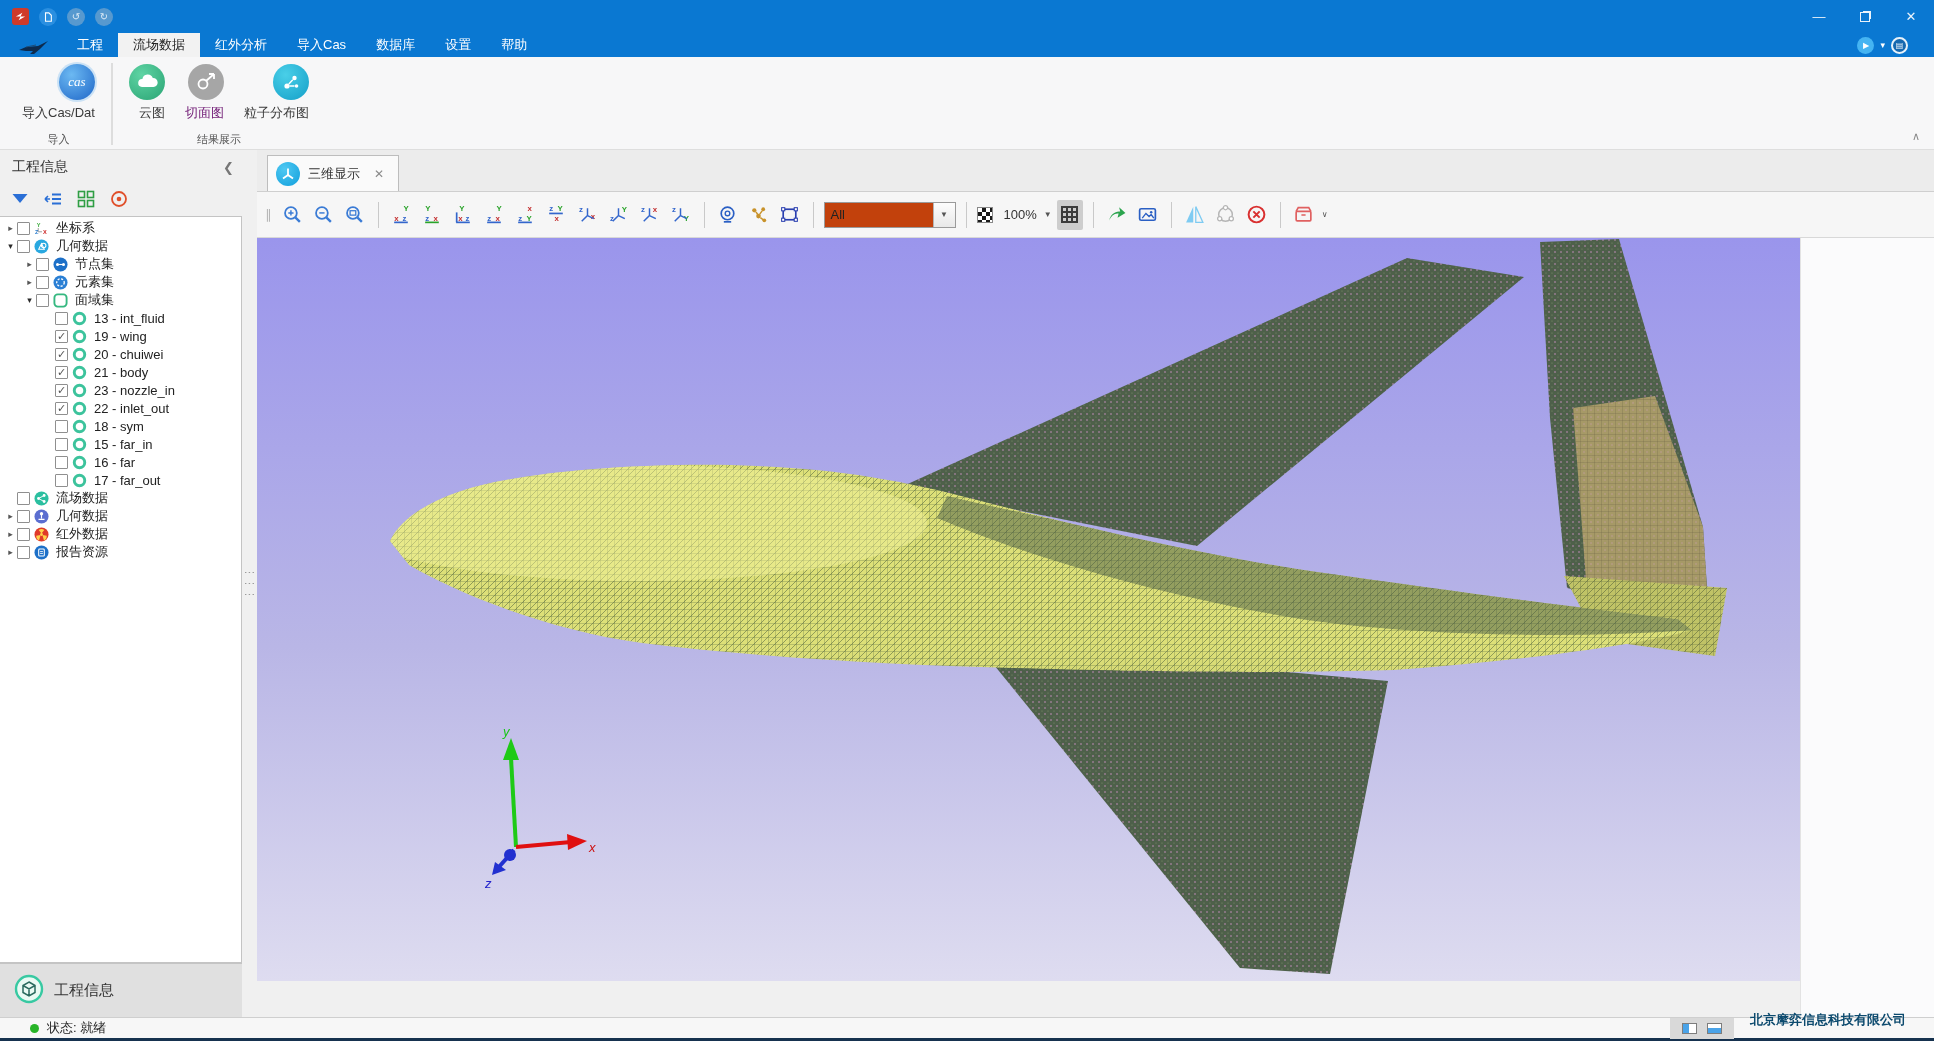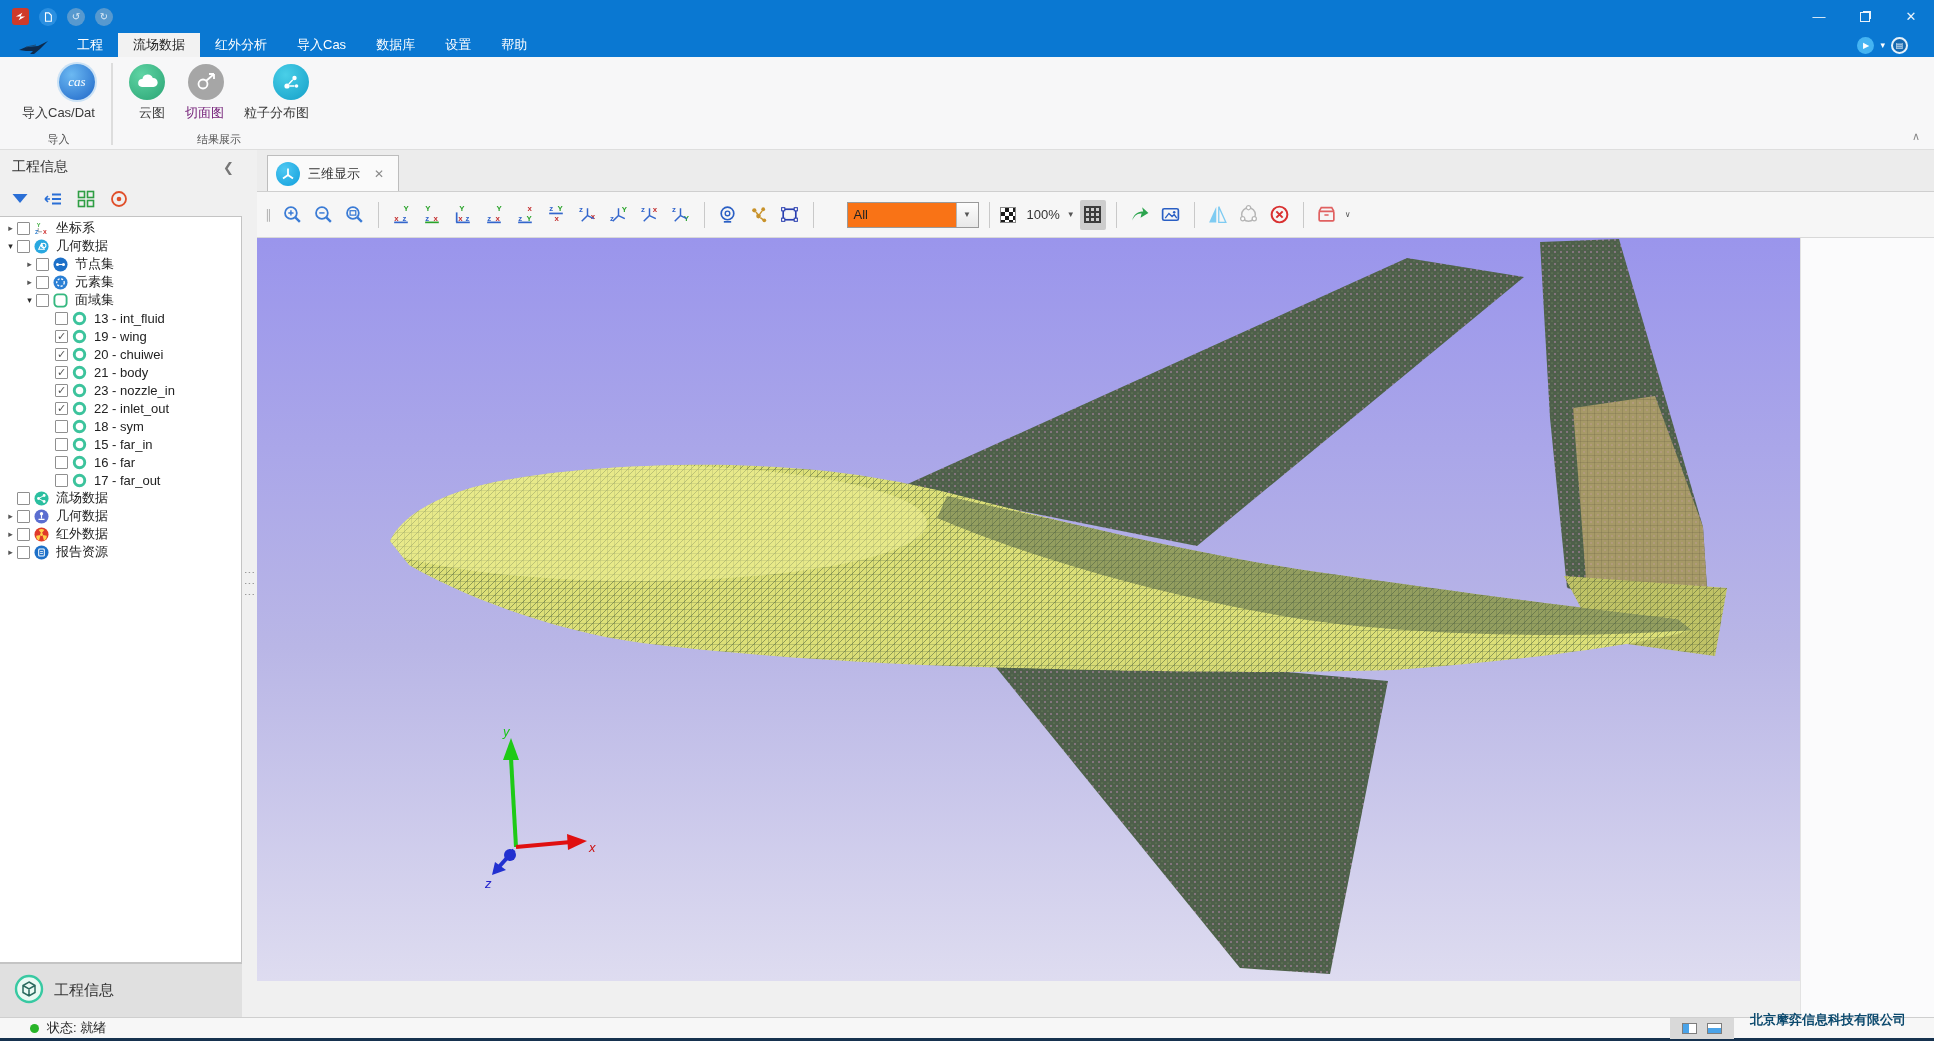--- a/index.html
+++ b/index.html
@@ -75,21 +75,21 @@
   .tab-label{font-size:13px;color:#333;}
   .tab-close{color:#8a8a8a;font-size:12px;margin-left:6px;}
 
   
   .vtoolbar{height:46px;background:#f6f6f6;border-bottom:1px solid #d8d8d8;display:flex;align-items:center;gap:5px;padding:0 8px;flex:none;}
   .grip{color:#b5b5b5;font-size:13px;letter-spacing:1px;margin-right:2px;}
   .tbtn{width:26px;height:30px;display:flex;align-items:center;justify-content:center;border-radius:2px;}
   .tbtn svg{width:21px;height:21px;}
   .tbtn.pressed{background:#cdcdcd;}
   .vsep{width:1px;height:26px;background:#c9c9c9;margin:0 5px;}
-  .combo{width:132px;height:26px;background:#f97316;border:1px solid #9a9a9a;display:flex;align-items:center;margin-left:23px;}
+  .combo{width:132px;height:26px;background:#c2410c;border:1px solid #9a9a9a;display:flex;align-items:center;}
   .combo-val{flex:1;padding-left:6px;font-size:13px;color:#222;}
   .combo-btn{width:22px;height:100%;border-left:1px solid #b5b5b5;background:linear-gradient(#fdfdfd,#e8e8e8);display:flex;align-items:center;justify-content:center;color:#555;font-size:8px;}
   .checker{width:16px;height:16px;background:repeating-conic-gradient(#1a1a1a 0% 25%,#fff 0% 50%);background-size:8px 8px;border:1px solid #888;}
   .zoomlvl{font-size:13px;color:#333;margin:0 2px 0 6px;}
   .smallcaret{font-size:8px;color:#555;}
   .gridicon{width:17px;height:17px;
      background-image:repeating-linear-gradient(0deg,#3c3c3c 0 2px,transparent 2px 5px),repeating-linear-gradient(90deg,#3c3c3c 0 2px,transparent 2px 5px);}
   
   .canvas-row{flex:1;display:flex;min-height:0;}
   .canvas{width:1543px;flex:none;position:relative;}

